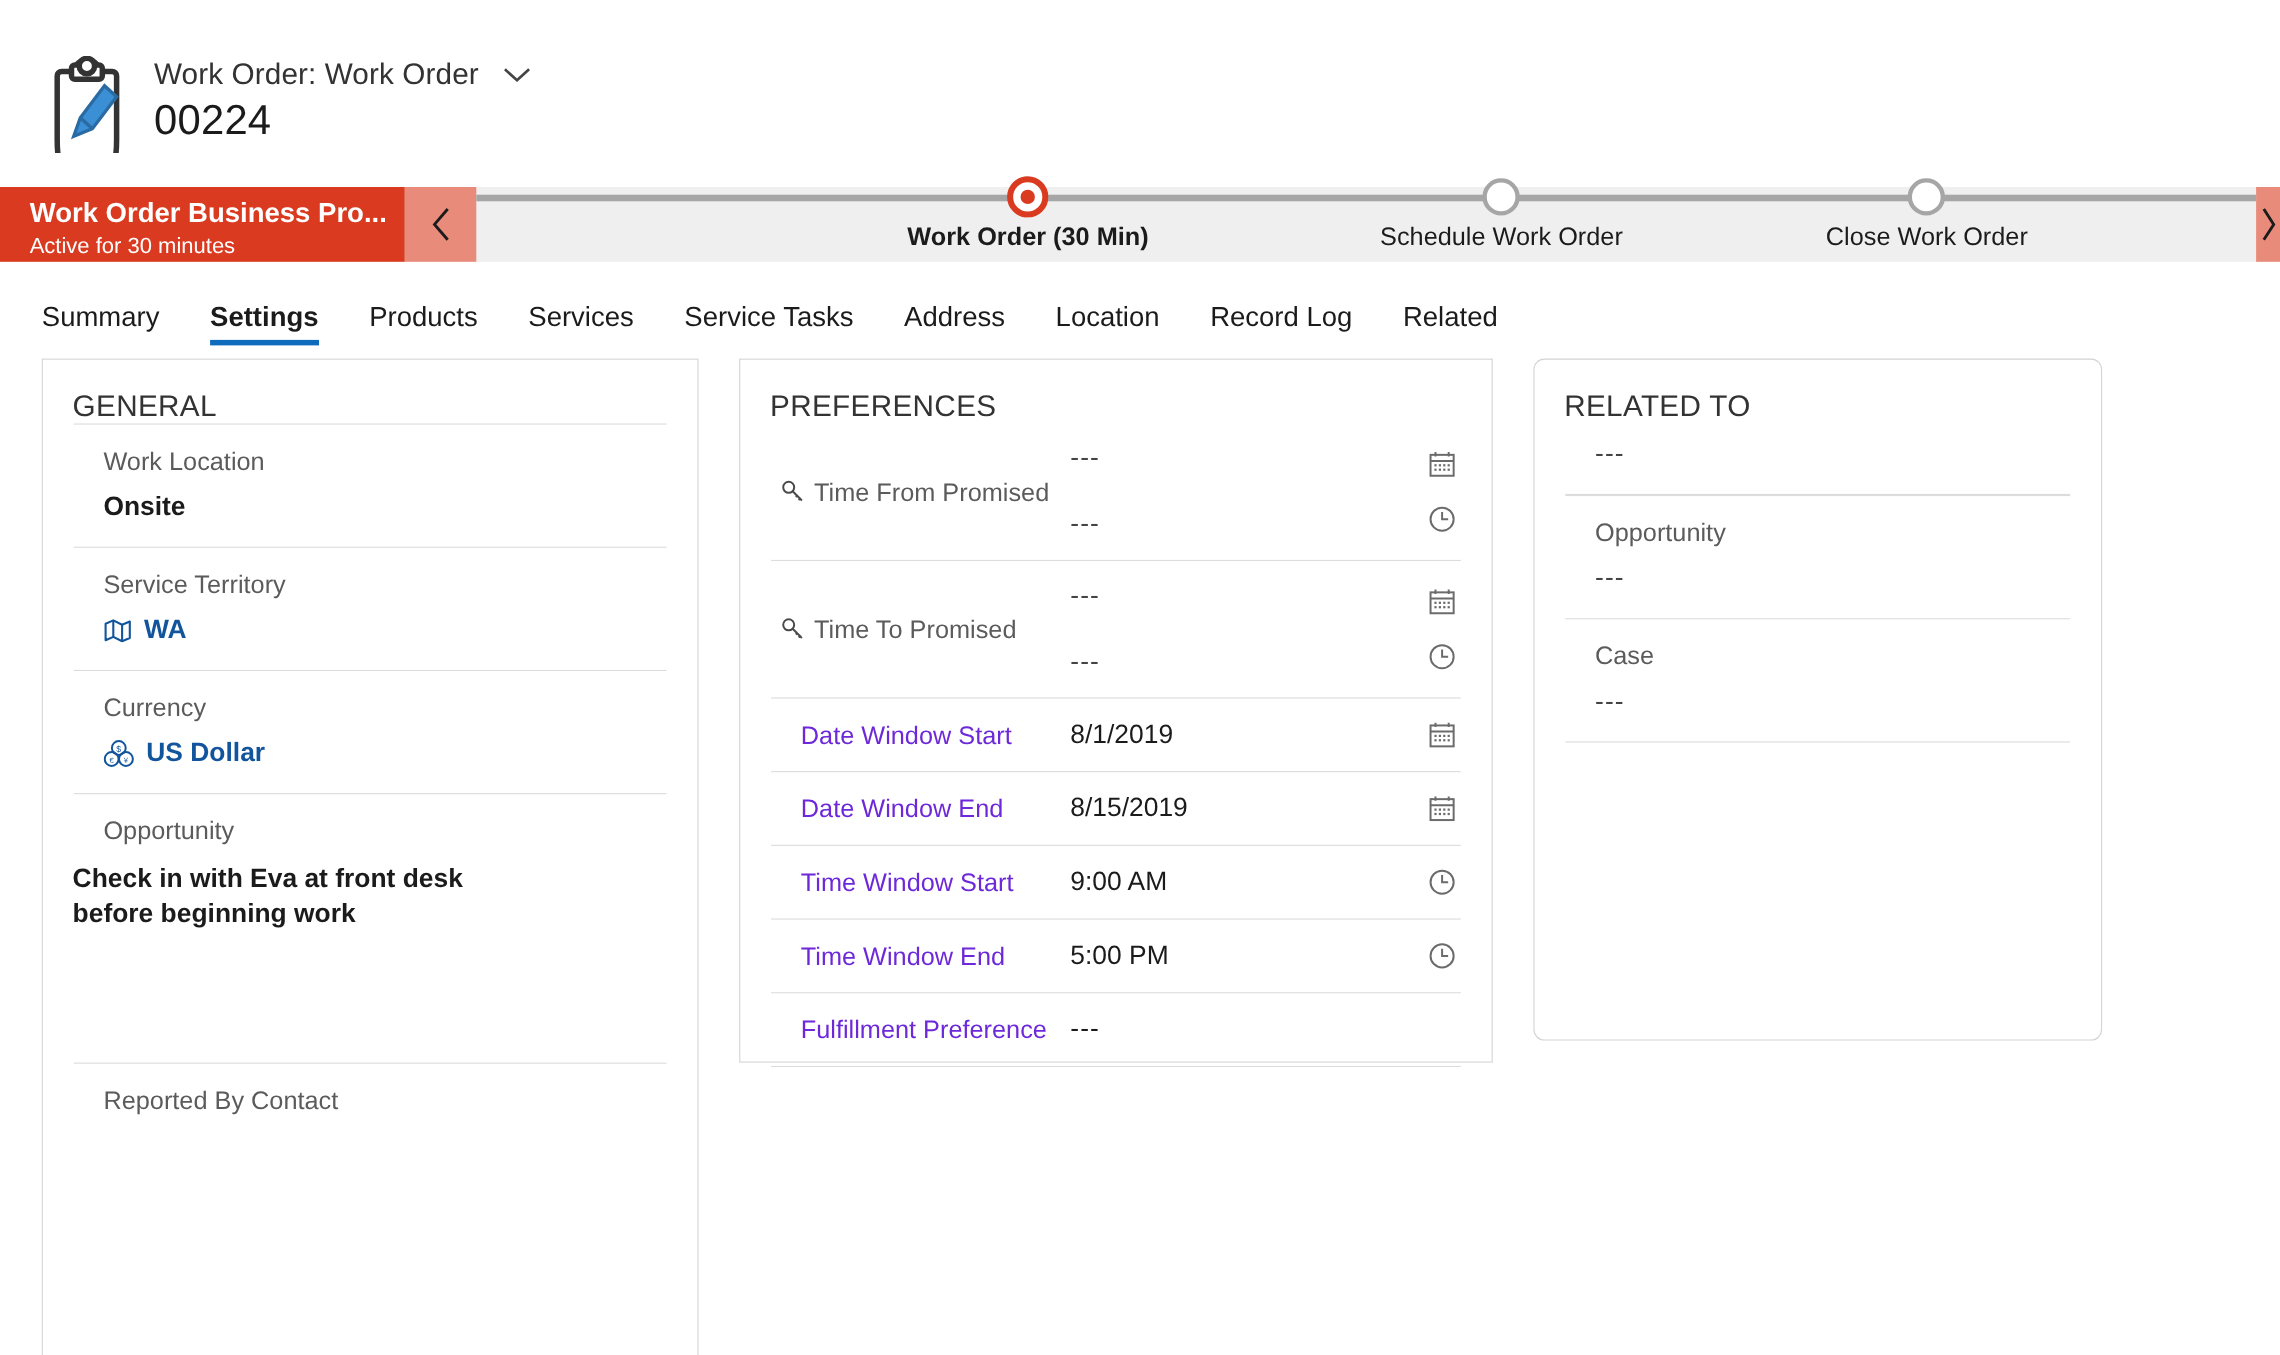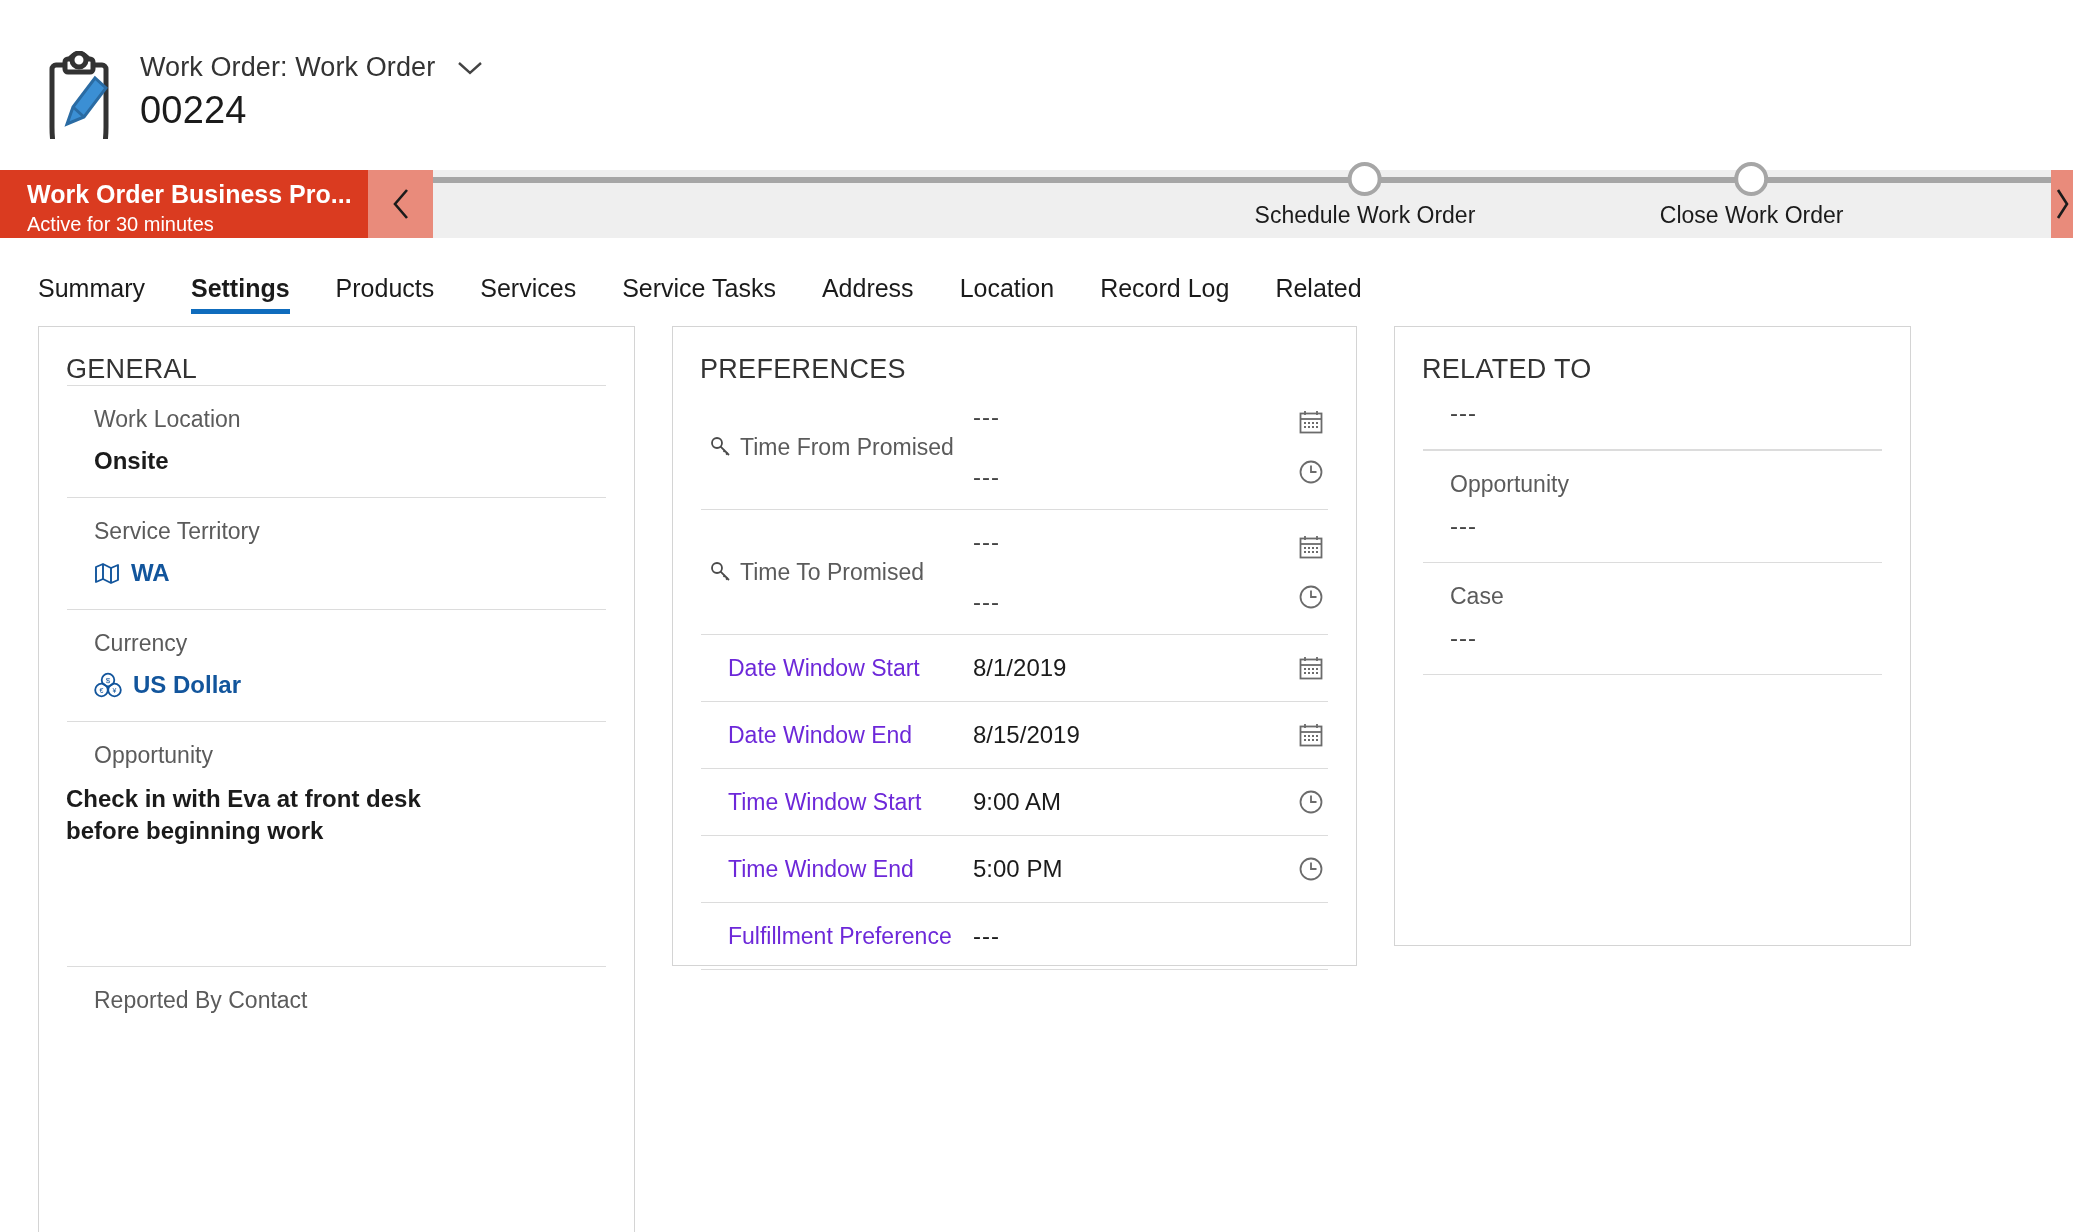--- a/index.html
+++ b/index.html
@@ -88,21 +88,21 @@
     padding: 12px 0 0 38px;
     gap: 37px;
   }
   .card {
     background: #ffffff;
     border: 1px solid #d4d4d4;
     position: relative;
   }
   .card-general { width: 597px; height: 930px; }
   .card-prefs  { width: 685px; height: 640px; }
-  .card-related{ width: 517px; height: 620px; }
+  .card-related{ width: 517px; height: 620px; border-radius: 10px; }
 
   .card-title {
     font-size: 27px; color: #333333; font-weight: 400;
     padding: 27px 0 0 27px; letter-spacing: .3px;
   }
 
   
   .field { padding: 0 28px; }
   .field-sep { height: 1px; background: #dcdcdc; margin: 0 28px; }
   .field-label {
@@ -194,20 +194,29 @@
     <span>
       <svg viewBox="0 0 18 32" width="18" height="32">
         <path d="M15 2 L3 16 L15 30" fill="none" stroke="#1b1b1b" stroke-width="2.6"></path>
       </svg>
     </span>
   </div>
 
   <div class="bpf-stages">
     <div class="bpf-line"></div>
 
+    <div class="stage active" style="left:31%;">
+      <span class="stage-dot">
+        <svg viewBox="0 0 38 38" width="38" height="38">
+          <circle cx="19" cy="19" r="16" fill="#ffffff" stroke="#da3b20" stroke-width="5.5"></circle>
+          <circle cx="19" cy="19" r="6.5" fill="#da3b20"></circle>
+        </svg>
+      </span>
+      <span class="stage-label">Work Order  (30 Min)</span>
+    </div>
 
     <div class="stage" style="left:57.6%;">
       <span class="stage-dot">
         <svg viewBox="0 0 38 38" width="38" height="38">
           <circle cx="19" cy="19" r="15" fill="#ffffff" stroke="#a6a6a6" stroke-width="4"></circle>
         </svg>
       </span>
       <span class="stage-label">Schedule Work Order</span>
     </div>
 

